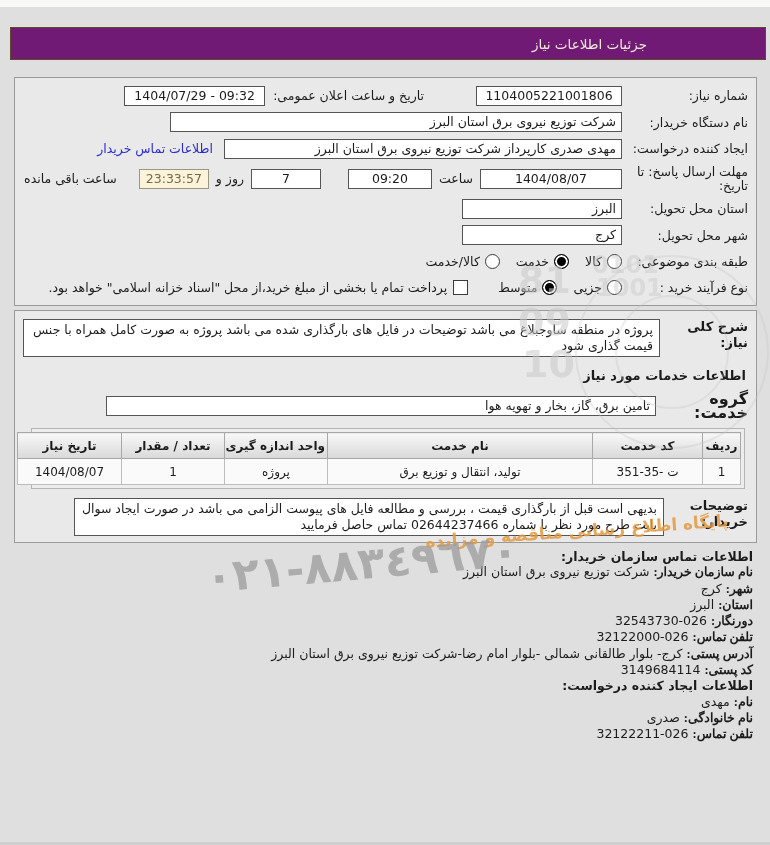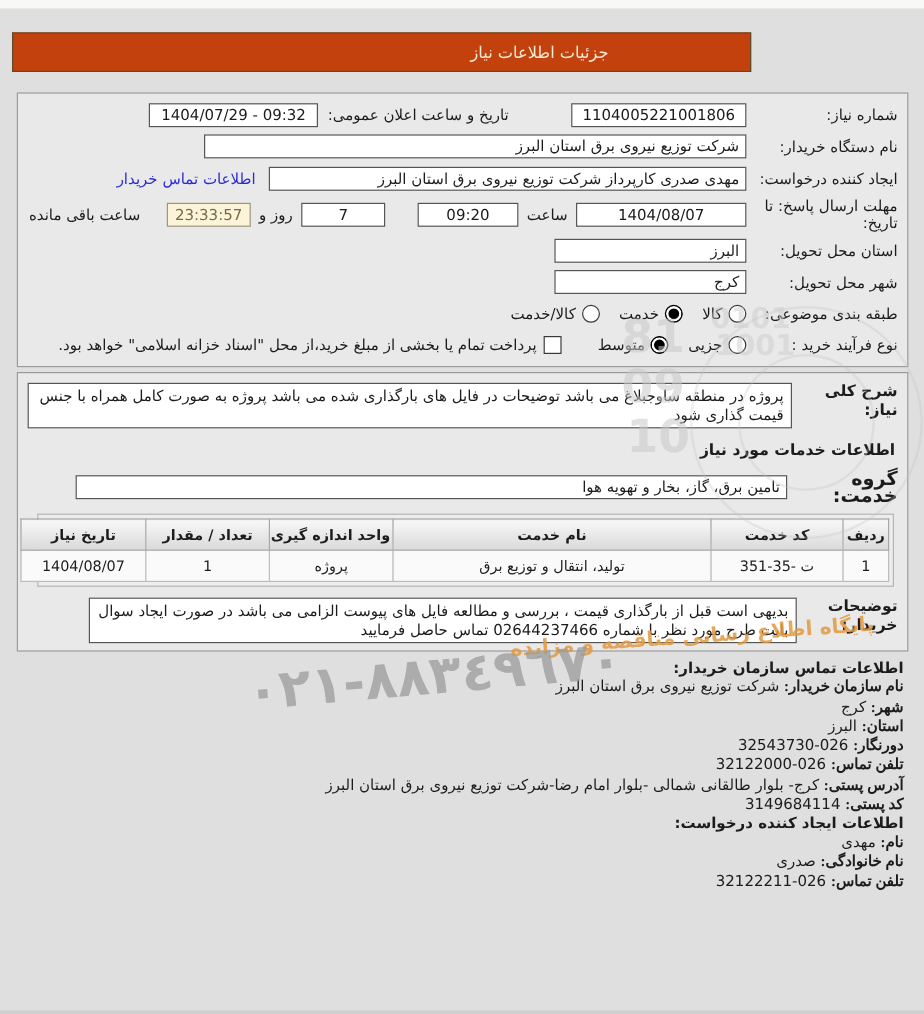--- a/index.html
+++ b/index.html
@@ -1,19 +1,19 @@
 <!DOCTYPE html>
 <html dir="rtl" lang="fa"><head>
 <meta charset="utf-8">
 <style>
   html,body{margin:0;padding:0;}
   body{width:770px;height:845px;background:#dfdfdf;font-family:"DejaVu Sans",sans-serif;overflow:hidden;}
   .screen{position:relative;width:770px;height:845px;background:#dfdfdf;direction:rtl;font-size:12.5px;color:#1c1c1c;}
   .topstrip{position:absolute;top:0;left:0;width:770px;height:7px;background:#f8f8f6;}
-  .titlebar{position:absolute;top:27px;left:10px;width:616px;height:33px;background:#c2410c;border:1px solid #5f4a28;box-sizing:border-box;}
+  .titlebar{position:absolute;top:27px;left:10px;width:756px;height:33px;background:#701a75;border:1px solid #5f4a28;box-sizing:border-box;}
   .titlebar .ttl{position:absolute;right:118px;top:8px;color:#f3ecd9;font-size:13.5px;}
   .gbox{position:absolute;left:14px;width:743px;background:#e9e9e9;border:1px solid #9a9a9a;box-sizing:border-box;}
   .box1{top:77px;height:229px;padding:7px 8px 6px 8px;display:flex;flex-direction:column;justify-content:space-between;}
   .box2{top:310px;height:233px;padding:8px 8px 6px 8px;}
   .frow{display:flex;align-items:center;min-height:22px;}
   .lbl{width:126px;flex-shrink:0;line-height:13.5px;}
   .blbl{font-weight:bold;}
   .tbx{background:#fff;border:1px solid #555;box-sizing:border-box;height:20px;line-height:18px;padding:0 5px;overflow:hidden;white-space:nowrap;}
   .ctr{text-align:center;padding:0 2px;}
   .multi{background:#fff;border:1px solid #555;box-sizing:border-box;padding:2px 6px;line-height:16px;height:38px;overflow:hidden;}
@@ -115,21 +115,21 @@
 
     <div class="frow" style="align-items:flex-start;">
       <span class="lbl blbl" style="width:88px;font-size:13px;line-height:16px;">شرح کلی نیاز:</span>
       <span class="multi" style="width:640px;">پروژه در منطقه ساوجبلاغ می باشد توضیحات در فایل های بارگذاری شده می باشد پروژه به صورت کامل همراه با جنس قیمت گذاری شود</span>
     </div>
 
     <div class="secline">اطلاعات خدمات مورد نیاز</div>
 
     <div class="frow">
       <span class="lbl blbl" style="width:92px;font-size:16px;">گروه خدمت:</span>
-      <span class="tbx" style="width:593px;">تامین برق، گاز، بخار و تهویه هوا</span>
+      <span class="tbx" style="width:550px;">تامین برق، گاز، بخار و تهویه هوا</span>
     </div>
 
     <div class="tblwrap">
       <table class="svc">
         <colgroup>
           <col style="width:38px;">
             <col style="width:110px;">
             <col style="width:265px;">
           <col style="width:103px;">
             <col style="width:103px;">

